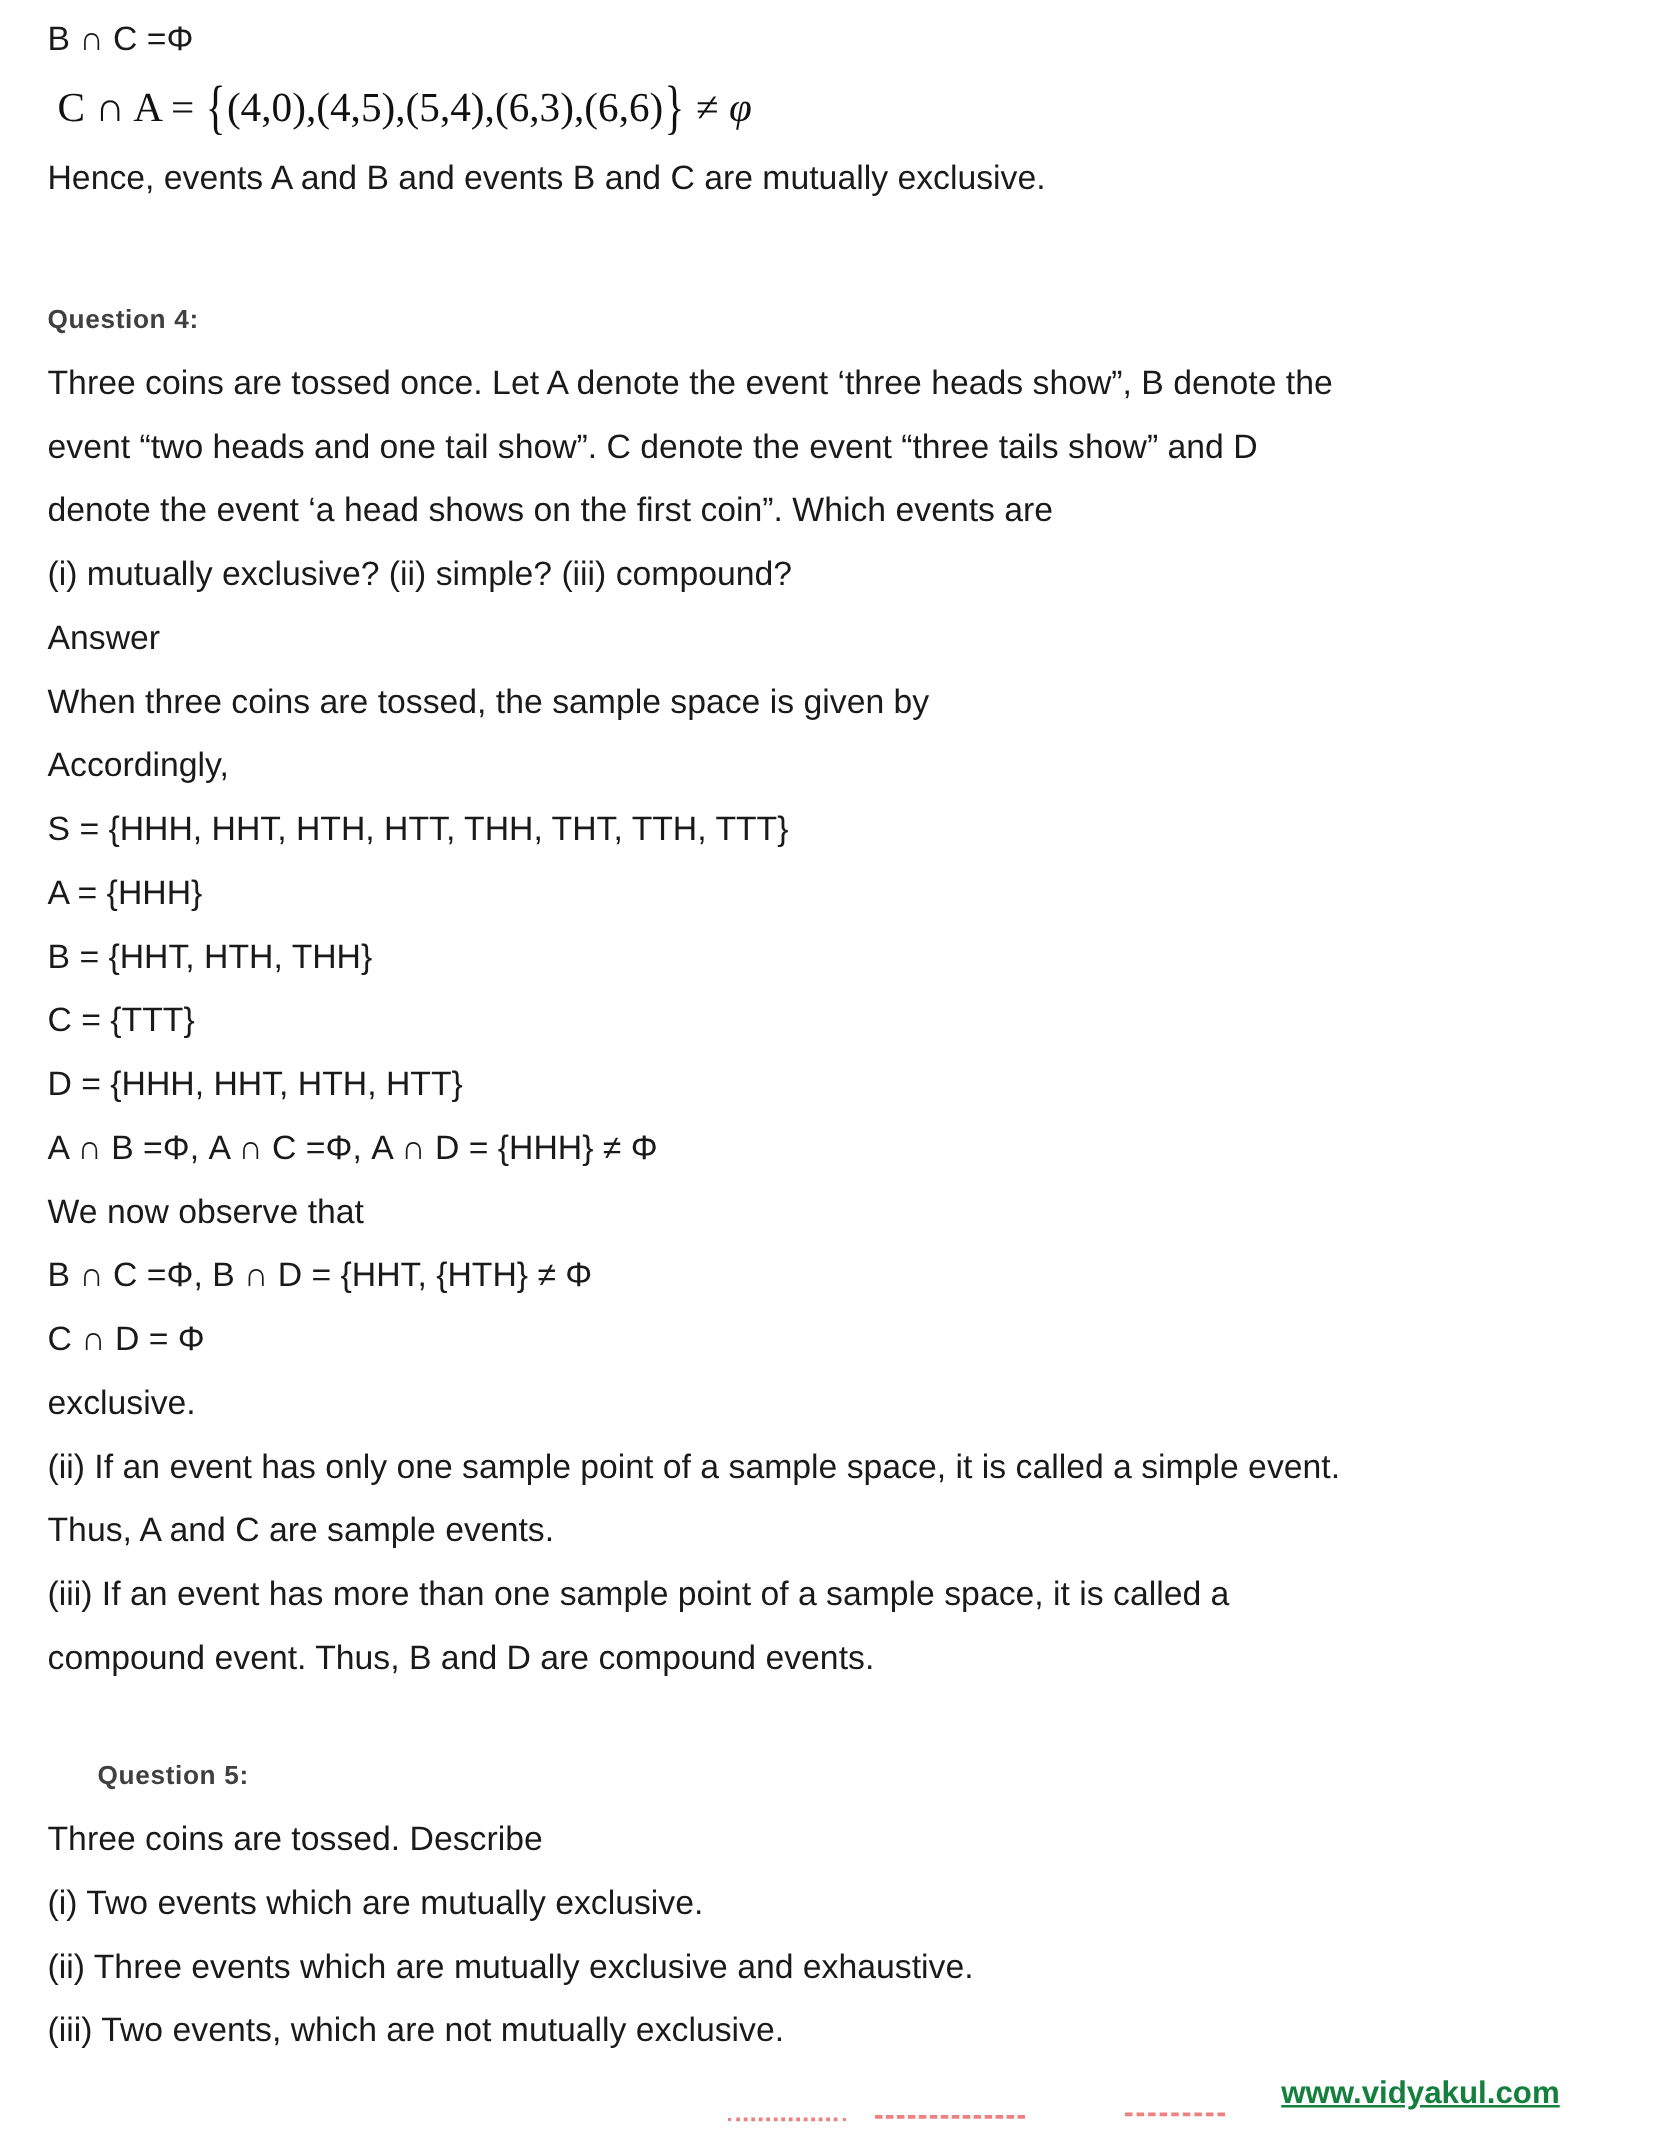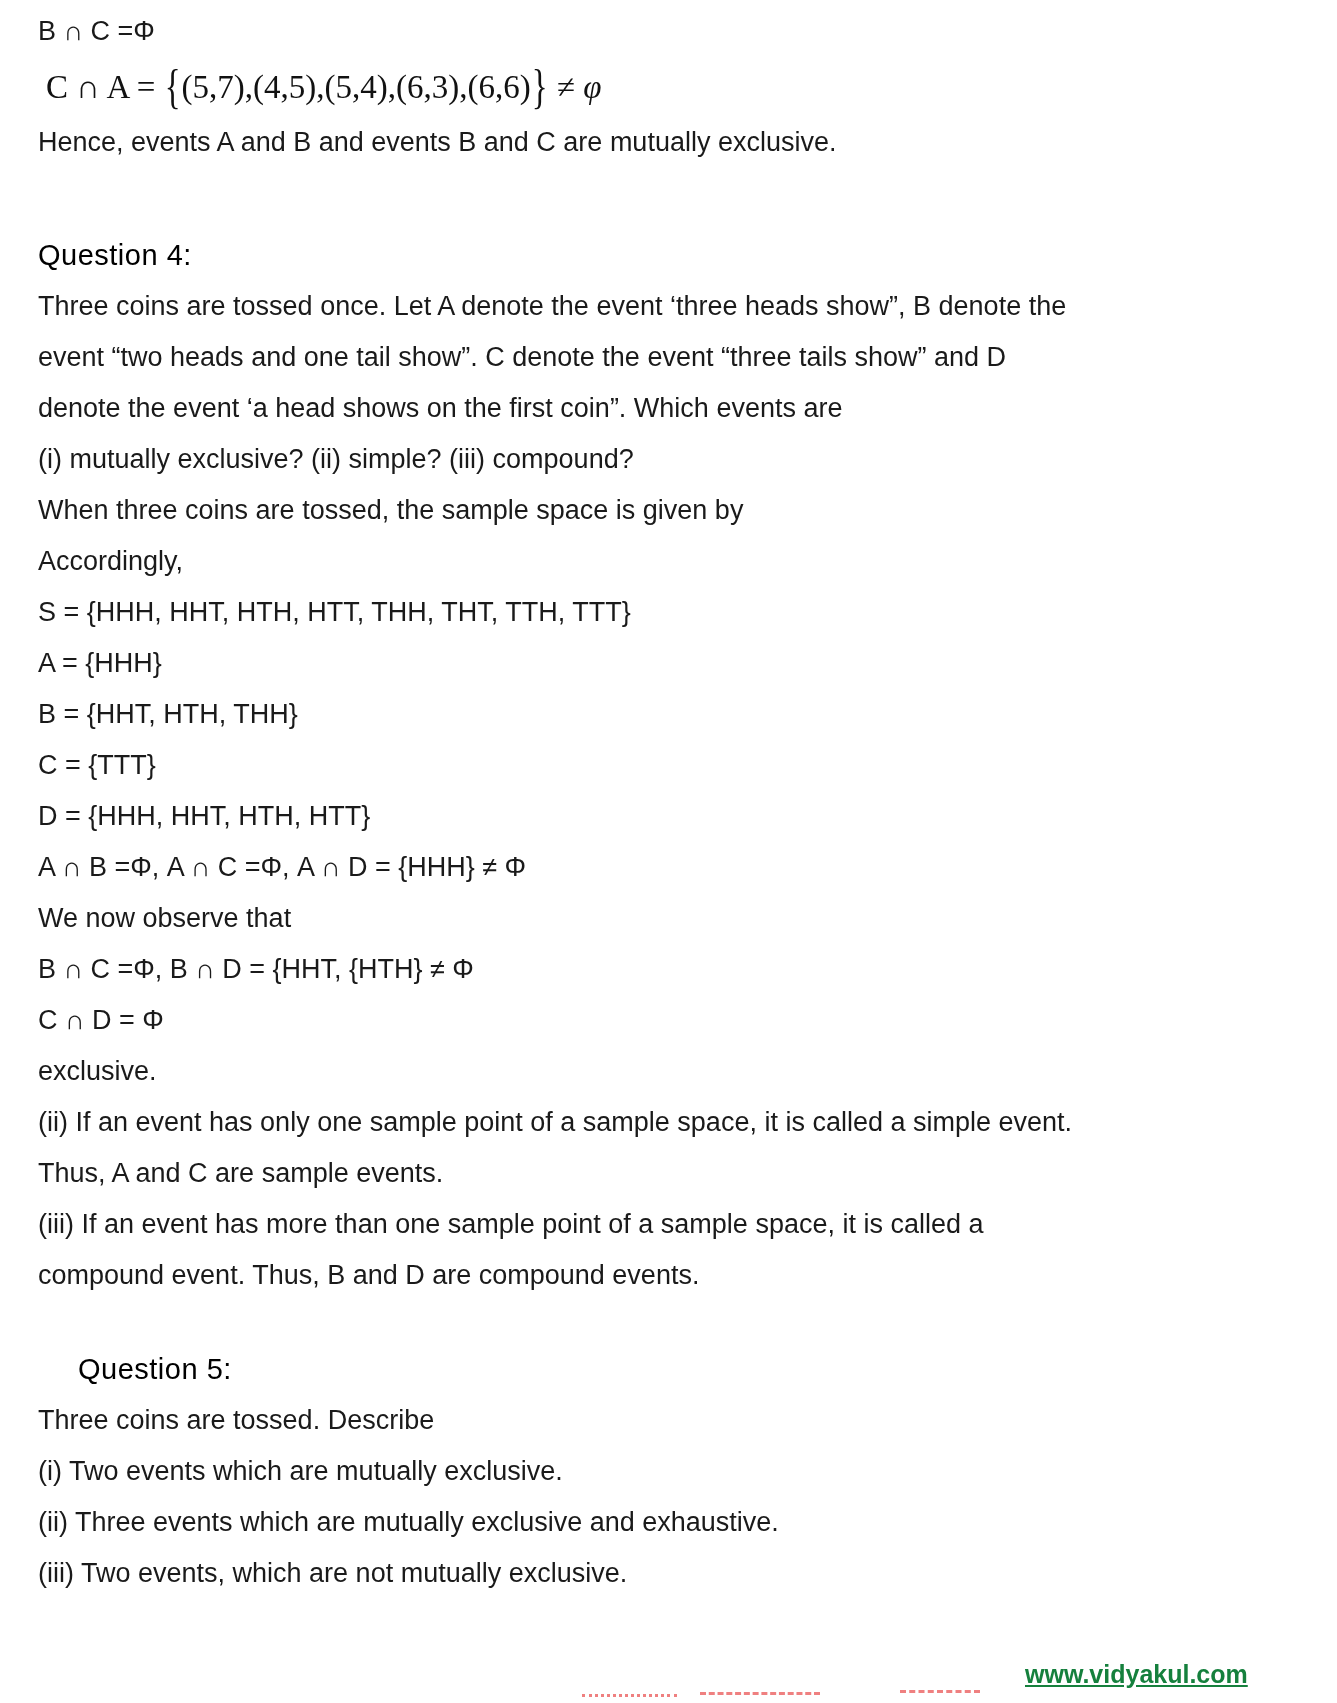--- a/index.html
+++ b/index.html
@@ -39,25 +39,25 @@
     transform:scaleY(1.45);
     transform-origin:center;
     font-weight:400;
     padding:0 1px;
   }
   .formula-line .phi {
     font-style:italic;
   }
   .q-heading {
     display:block;
-    font-size:29px;
-    font-weight:normal;
+    font-size:21px;
+    font-weight:bold;
     line-height:51px;
     height:51px;
-    color:#000000;
+    color:#404040;
     letter-spacing:0.5px;
   }
   .q4-heading { margin-top:62px; }
   .q5-heading { margin-top:43px;margin-left:40px; }
   .footer-link {
     position:absolute;
     top:1660px;
     left:1025px;
     font-size:25px;
     font-weight:bold;
@@ -76,31 +76,32 @@
   .wm-frag-3 { top:1690px; left:900px;  width:80px;  border-top-style:dashed; }
 </style>
 </head>
 <body>
 
 <div class="page">
   <div class="content">
 
     <span class="line">B ∩ C =Φ</span>
 
-    <span class="formula-line"><span>C ∩ A = </span><span class="brace">{</span><span>(5,7),(4,5),(5,4),(6,3),(6,6)</span><span class="brace">}</span><span> ≠ </span><span class="phi">φ</span></span>
+    <span class="formula-line"><span>C ∩ A = </span><span class="brace">{</span><span>(4,0),(4,5),(5,4),(6,3),(6,6)</span><span class="brace">}</span><span> ≠ </span><span class="phi">φ</span></span>
 
     <span class="line">Hence, events A and B and events B and C are mutually exclusive.</span>
 
     <span class="q-heading q4-heading">Question 4:</span>
 
     <span class="line">Three coins are tossed once. Let A denote the event ‘three heads show”, B denote the</span>
     <span class="line">event “two heads and one tail show”. C denote the event “three tails show” and D</span>
     <span class="line">denote the event ‘a head shows on the first coin”. Which events are</span>
     <span class="line">(i) mutually exclusive? (ii) simple? (iii) compound?</span>
 
+    <span class="line">Answer</span>
 
     <span class="line">When three coins are tossed, the sample space is given by</span>
     <span class="line">Accordingly,</span>
     <span class="line">S = {HHH, HHT, HTH, HTT, THH, THT, TTH, TTT}</span>
     <span class="line">A = {HHH}</span>
     <span class="line">B = {HHT, HTH, THH}</span>
     <span class="line">C = {TTT}</span>
     <span class="line">D = {HHH, HHT, HTH, HTT}</span>
     <span class="line">A ∩ B =Φ, A ∩ C =Φ, A ∩ D = {HHH} ≠ Φ</span>
     <span class="line">We now observe that</span>

